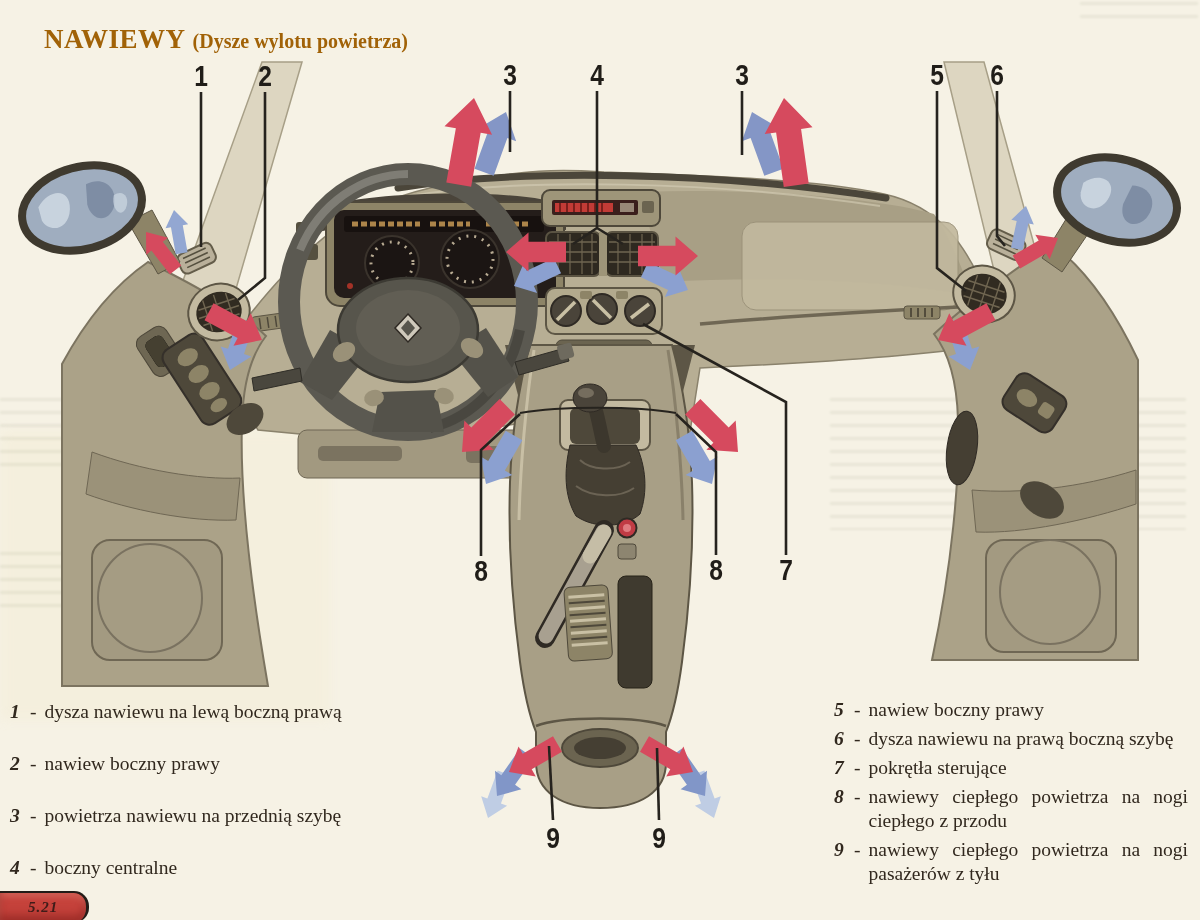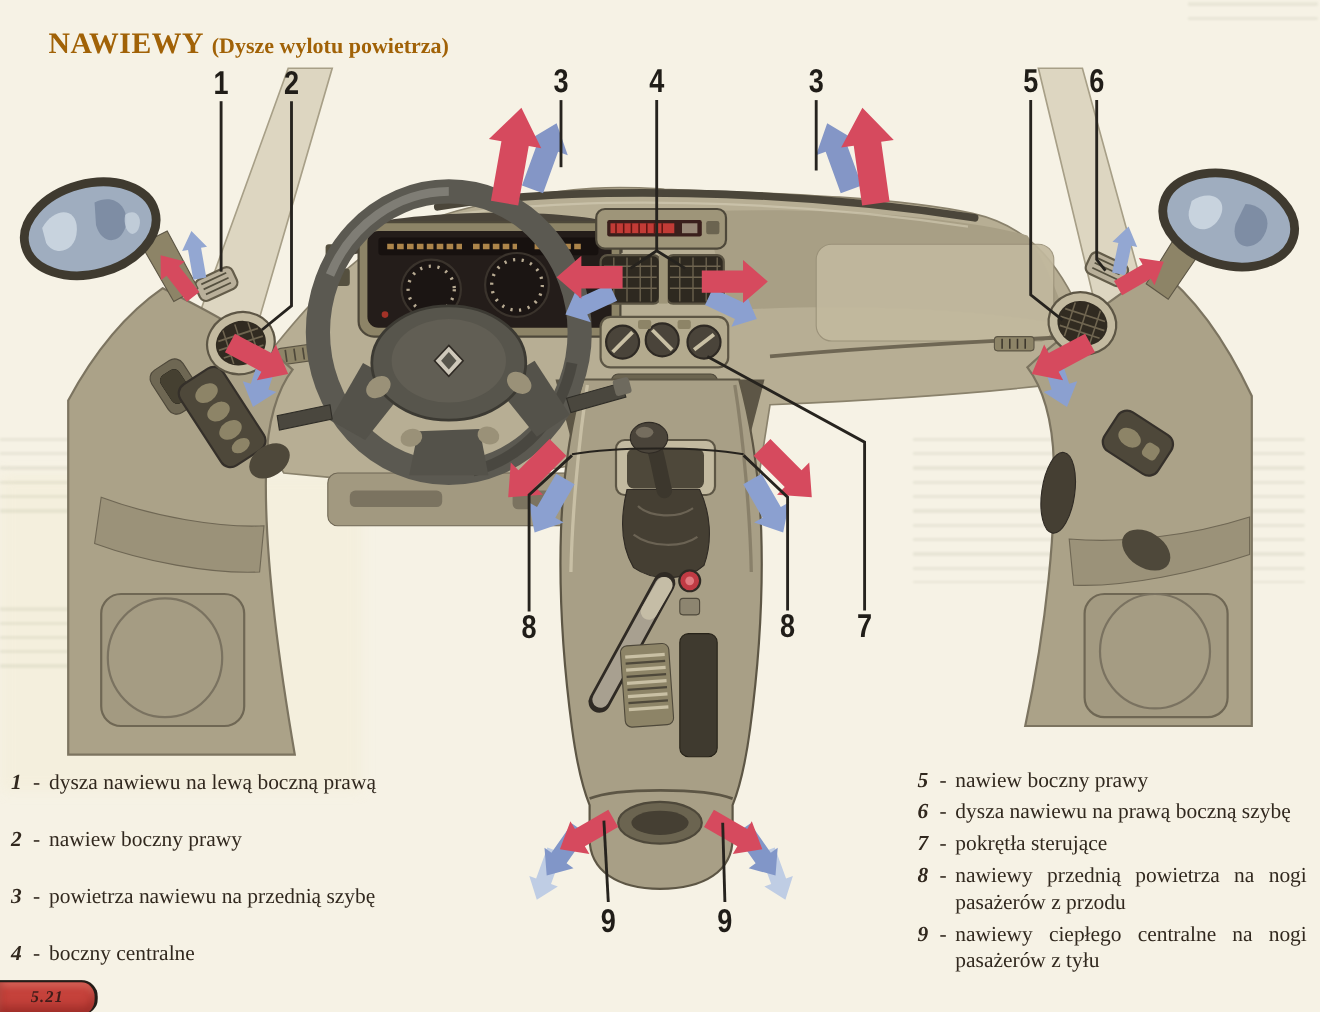--- a/index.html
+++ b/index.html
@@ -386,24 +386,24 @@
     <span class="lt">dysza nawiewu na prawą boczną szybę</span>
   </div>
   <div class="lrow">
     <span class="ln">7</span>
     <span class="ld">-</span>
     <span class="lt">pokrętła sterujące</span>
   </div>
   <div class="lrow">
     <span class="ln">8</span>
     <span class="ld">-</span>
-    <span class="lt">nawiewy przednią powietrza na nogi pasażerów z przodu</span>
+    <span class="lt">nawiewy ciepłego powietrza na nogi ciepłego z przodu</span>
   </div>
   <div class="lrow">
     <span class="ln">9</span>
     <span class="ld">-</span>
-    <span class="lt">nawiewy ciepłego centralne na nogi pasażerów z tyłu</span>
+    <span class="lt">nawiewy ciepłego powietrza na nogi pasażerów z tyłu</span>
   </div>
 </div>
 
 <div class="tab">
   <span>5.21</span>
 </div>
 
 </body></html>

